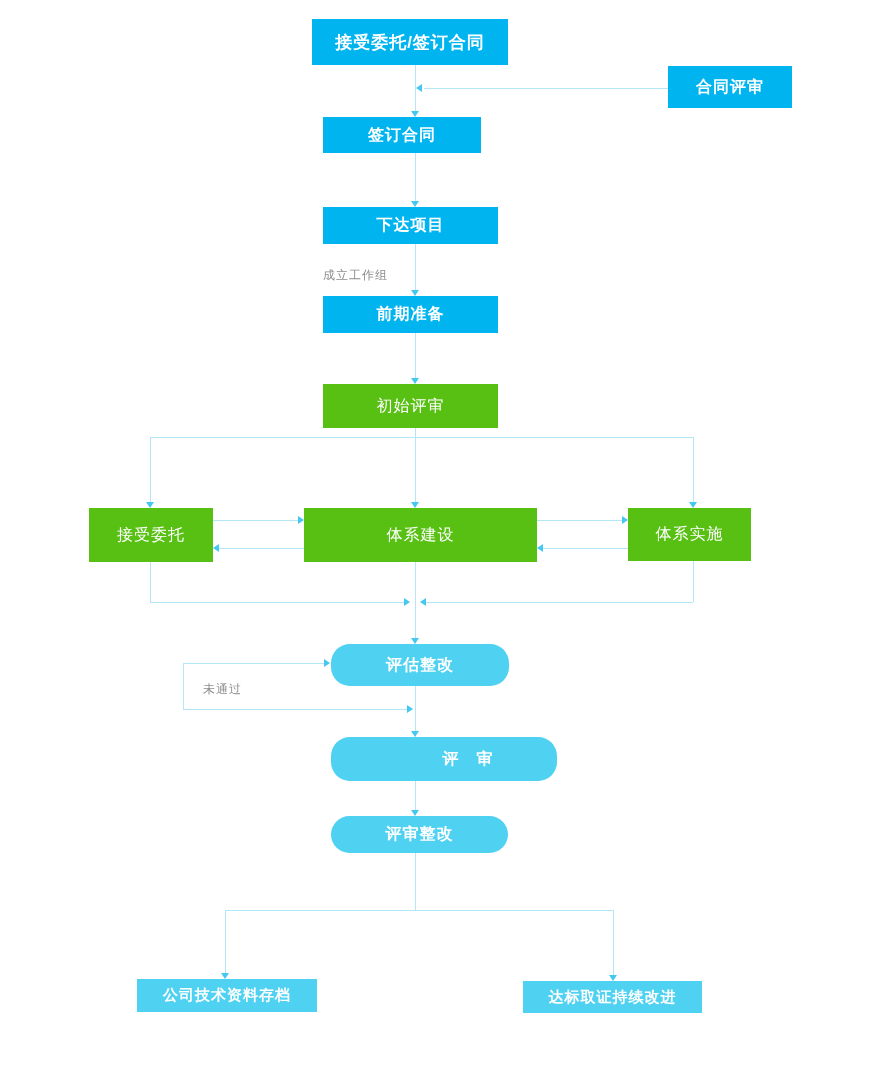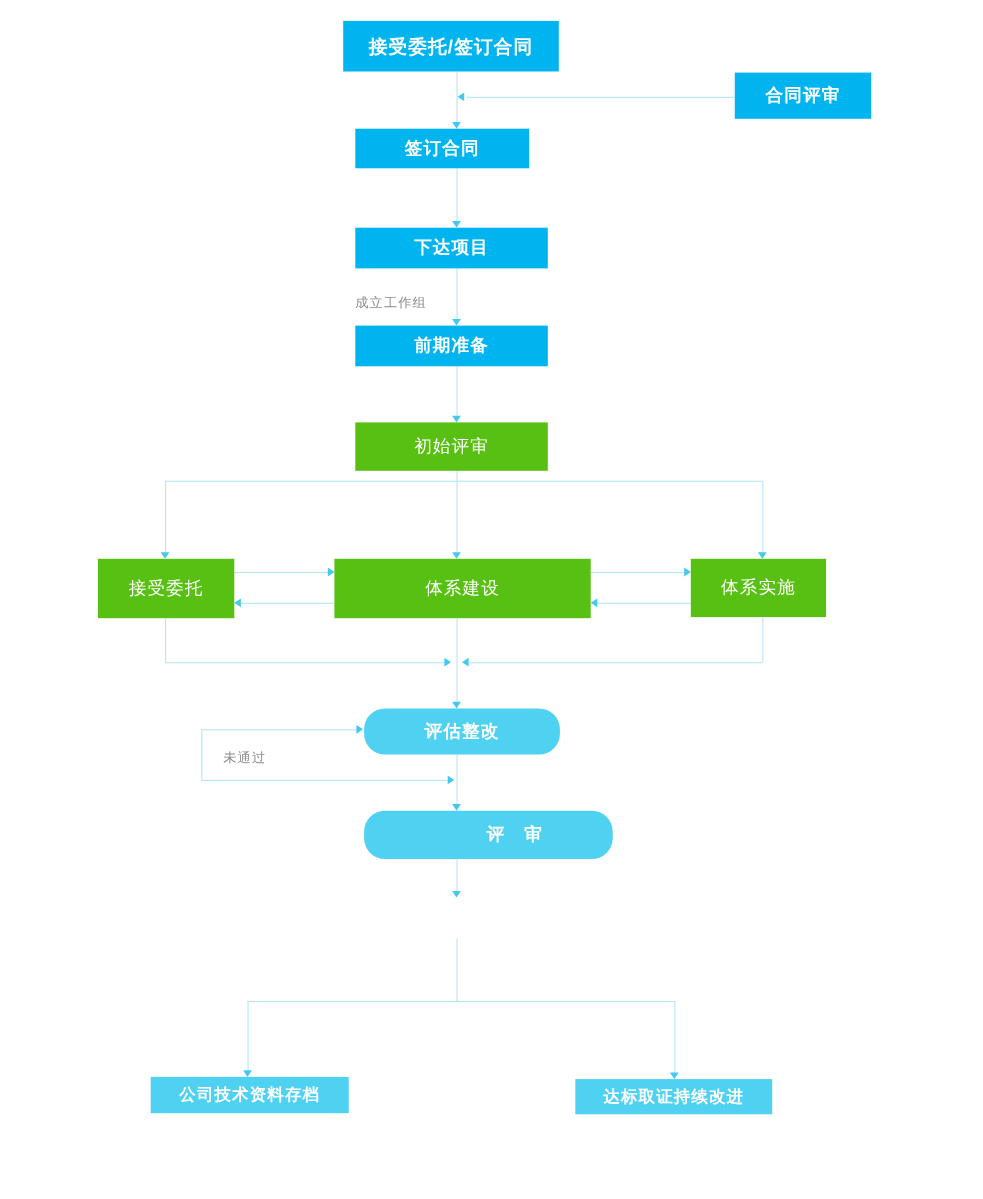--- a/index.html
+++ b/index.html
@@ -124,18 +124,19 @@
   <div class="node green" style="left:89px;top:508px;width:124px;height:54px;">接受委托</div>
 
   <div class="node green" style="left:304px;top:508px;width:233px;height:54px;text-align:right;">体系建设</div>
 
   <div class="node green" style="left:628px;top:508px;width:123px;height:53px;">体系实施</div>
 
   <div class="node lcyan" style="left:331px;top:644px;width:178px;height:42px;">评估整改</div>
 
   <div class="node lcyan" style="left:331px;top:737px;width:178px;height:44px;padding-left:48px;">评　审</div>
 
+  <div class="node lcyan" style="left:331px;top:816px;width:177px;height:37px;">评审整改</div>
 
   <div class="node lcyan-sm" style="left:137px;top:979px;width:180px;height:33px;">公司技术资料存档</div>
 
   <div class="node lcyan-sm" style="left:523px;top:981px;width:179px;height:32px;">达标取证持续改进</div>
 
 </div>
 
 </body></html>

